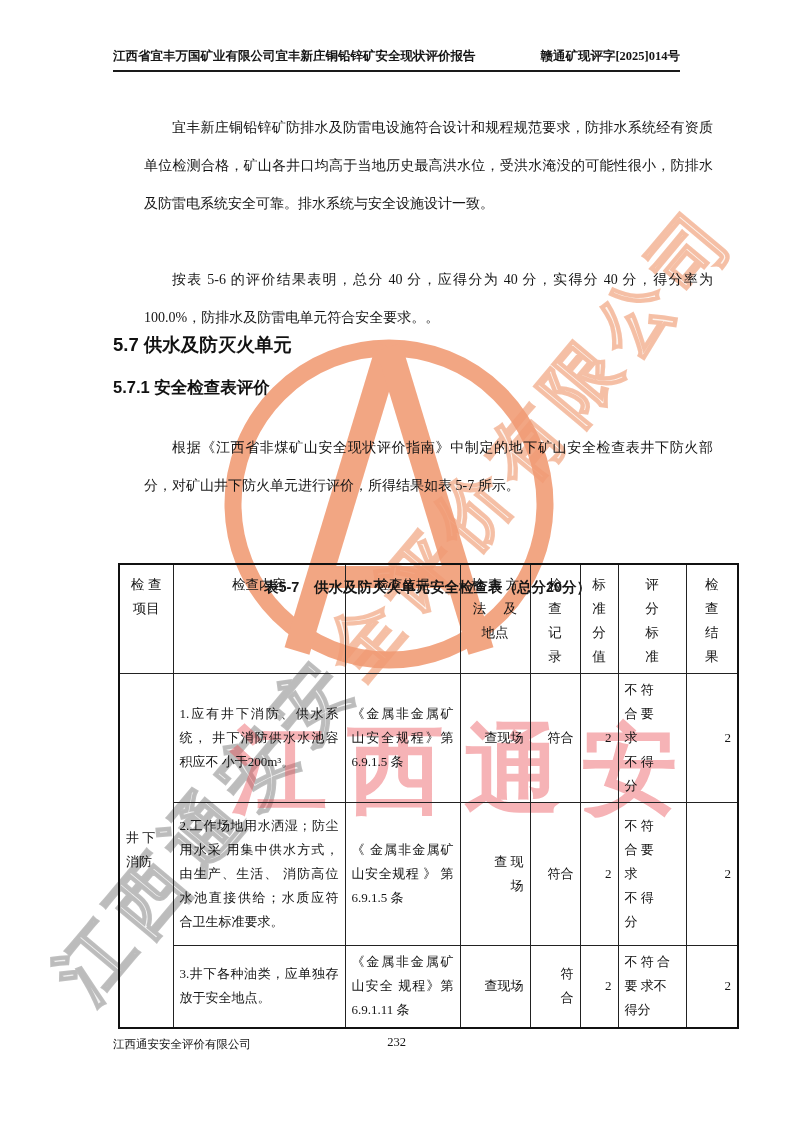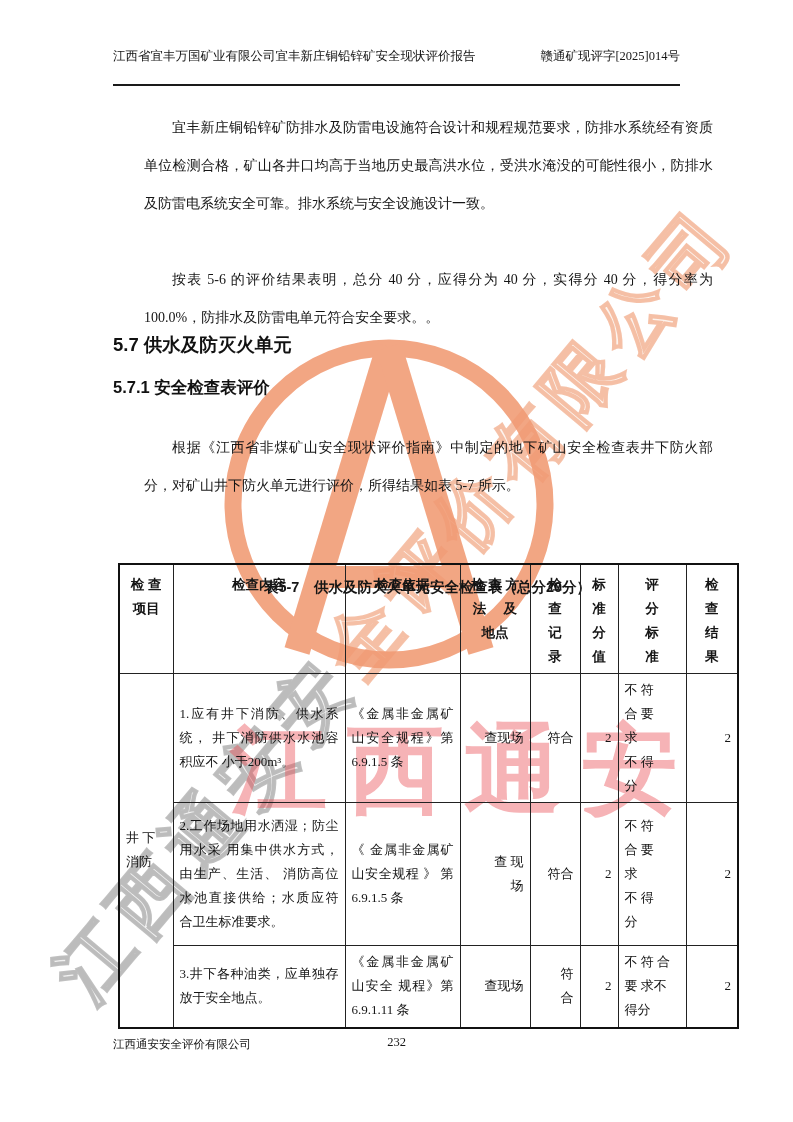--- a/index.html
+++ b/index.html
@@ -28,22 +28,22 @@
     font-family:"Liberation Sans","DejaVu Sans",sans-serif;
     font-size:74px;font-weight:bold;letter-spacing:10px;
     transform:rotate(-50deg);transform-origin:0 50%;
   }
   .wm-diag .gray{color:rgba(165,165,165,0.16);-webkit-text-stroke:2px rgba(165,165,165,0.70);}
   .wm-diag .peach{color:rgba(243,178,146,0.16);-webkit-text-stroke:2px rgba(243,178,146,0.80);}
   
   .doc-header{
     position:absolute;left:113px;top:48px;width:567px;
     display:flex;justify-content:space-between;align-items:flex-end;
-    font-size:12.5px;font-weight:normal;
-    border-bottom:2px solid #1a1a1a;padding-bottom:19px;
+    font-size:12.5px;font-weight:bold;
+    border-bottom:2px solid #1a1a1a;padding-bottom:5px;
   }
   
   .para{
     position:absolute;left:113px;width:569px;
     font-size:14px;line-height:38px;text-align:justify;text-indent:2em;margin-left:31px;
   }
   .p1{top:95px;}
   .p2{top:247px;}
   .p3{top:415px;}
   .h-sec{
@@ -64,21 +64,21 @@
     border-collapse:collapse;table-layout:fixed;width:619px;
     background:transparent;
   }
   table.check th,table.check td{
     border:1px solid #222;padding:4px 6px;
     font-size:13px;line-height:24px;vertical-align:middle;
     white-space:pre-line;overflow:hidden;
   }
   table.check{border:2px solid #111;}
   table.check th{
-    font-weight:bold;text-align:center;vertical-align:top;padding-top:8px;
+    font-weight:normal;text-align:center;vertical-align:top;padding-top:8px;
     font-family:"Liberation Sans","DejaVu Sans",sans-serif;font-size:13.5px;
   }
   th.h-project{text-align:left;padding-left:8px;}
   td.c-content,td.c-basis{text-align:justify;vertical-align:middle;}
   td.c-center{text-align:right;}
   td.v-top{vertical-align:top;padding-top:6px;}
   td.c-project{
     text-align:left;vertical-align:bottom;padding-bottom:85px;padding-left:8px;
     line-height:27px;
   }

